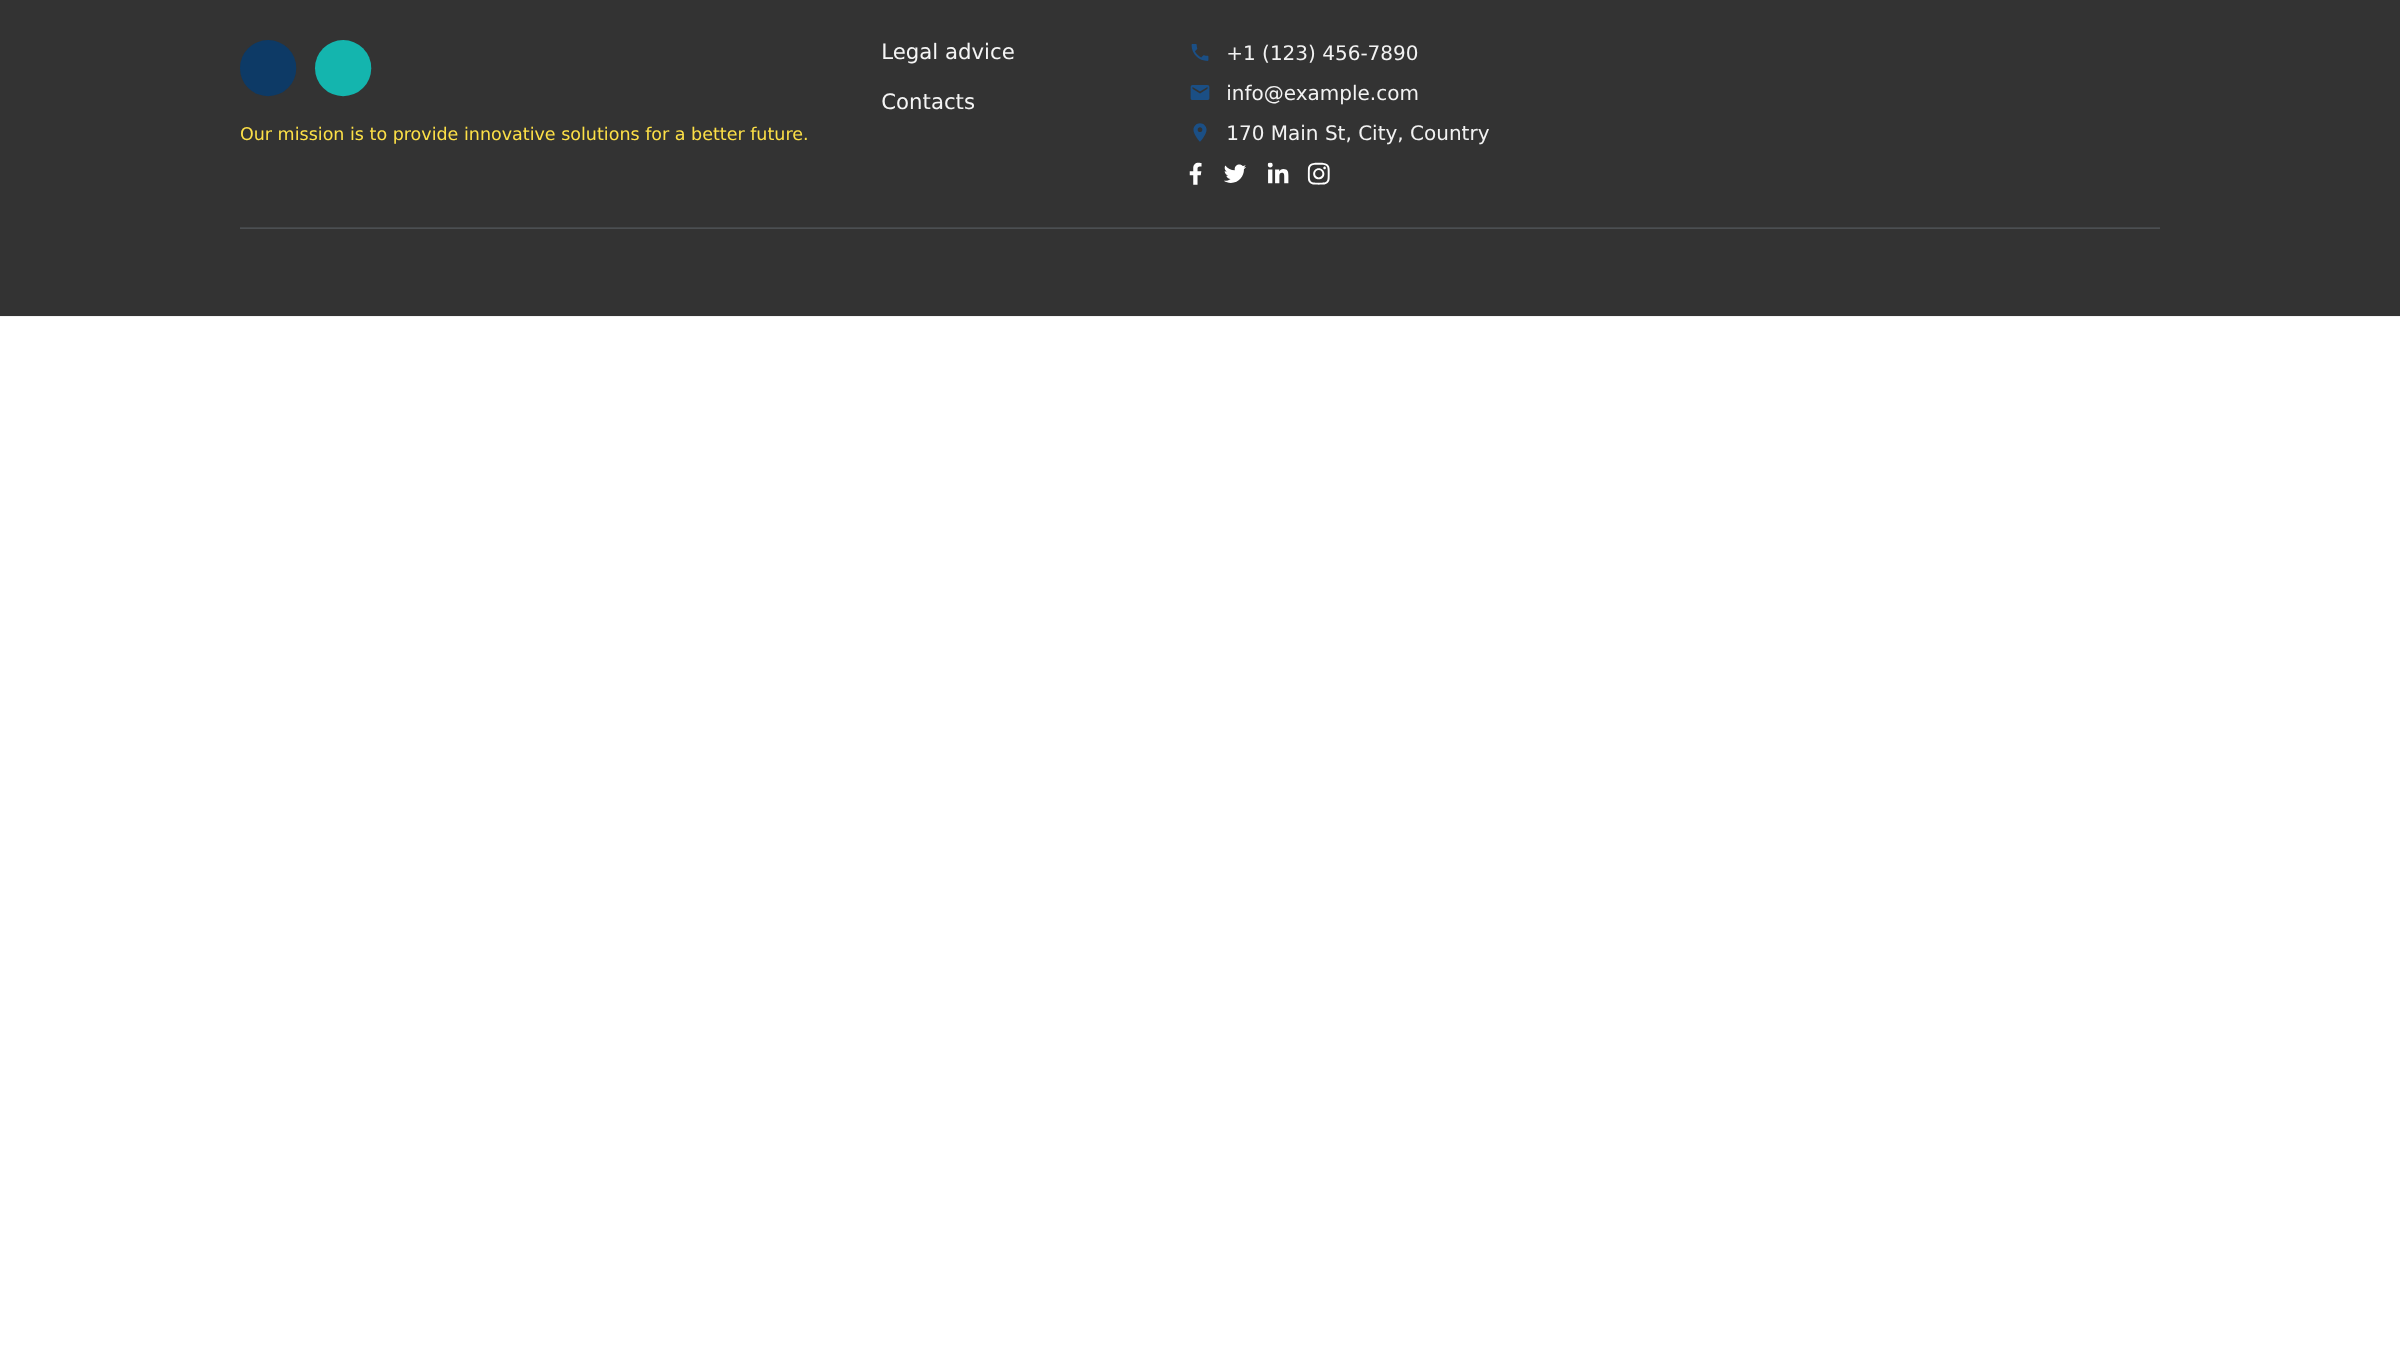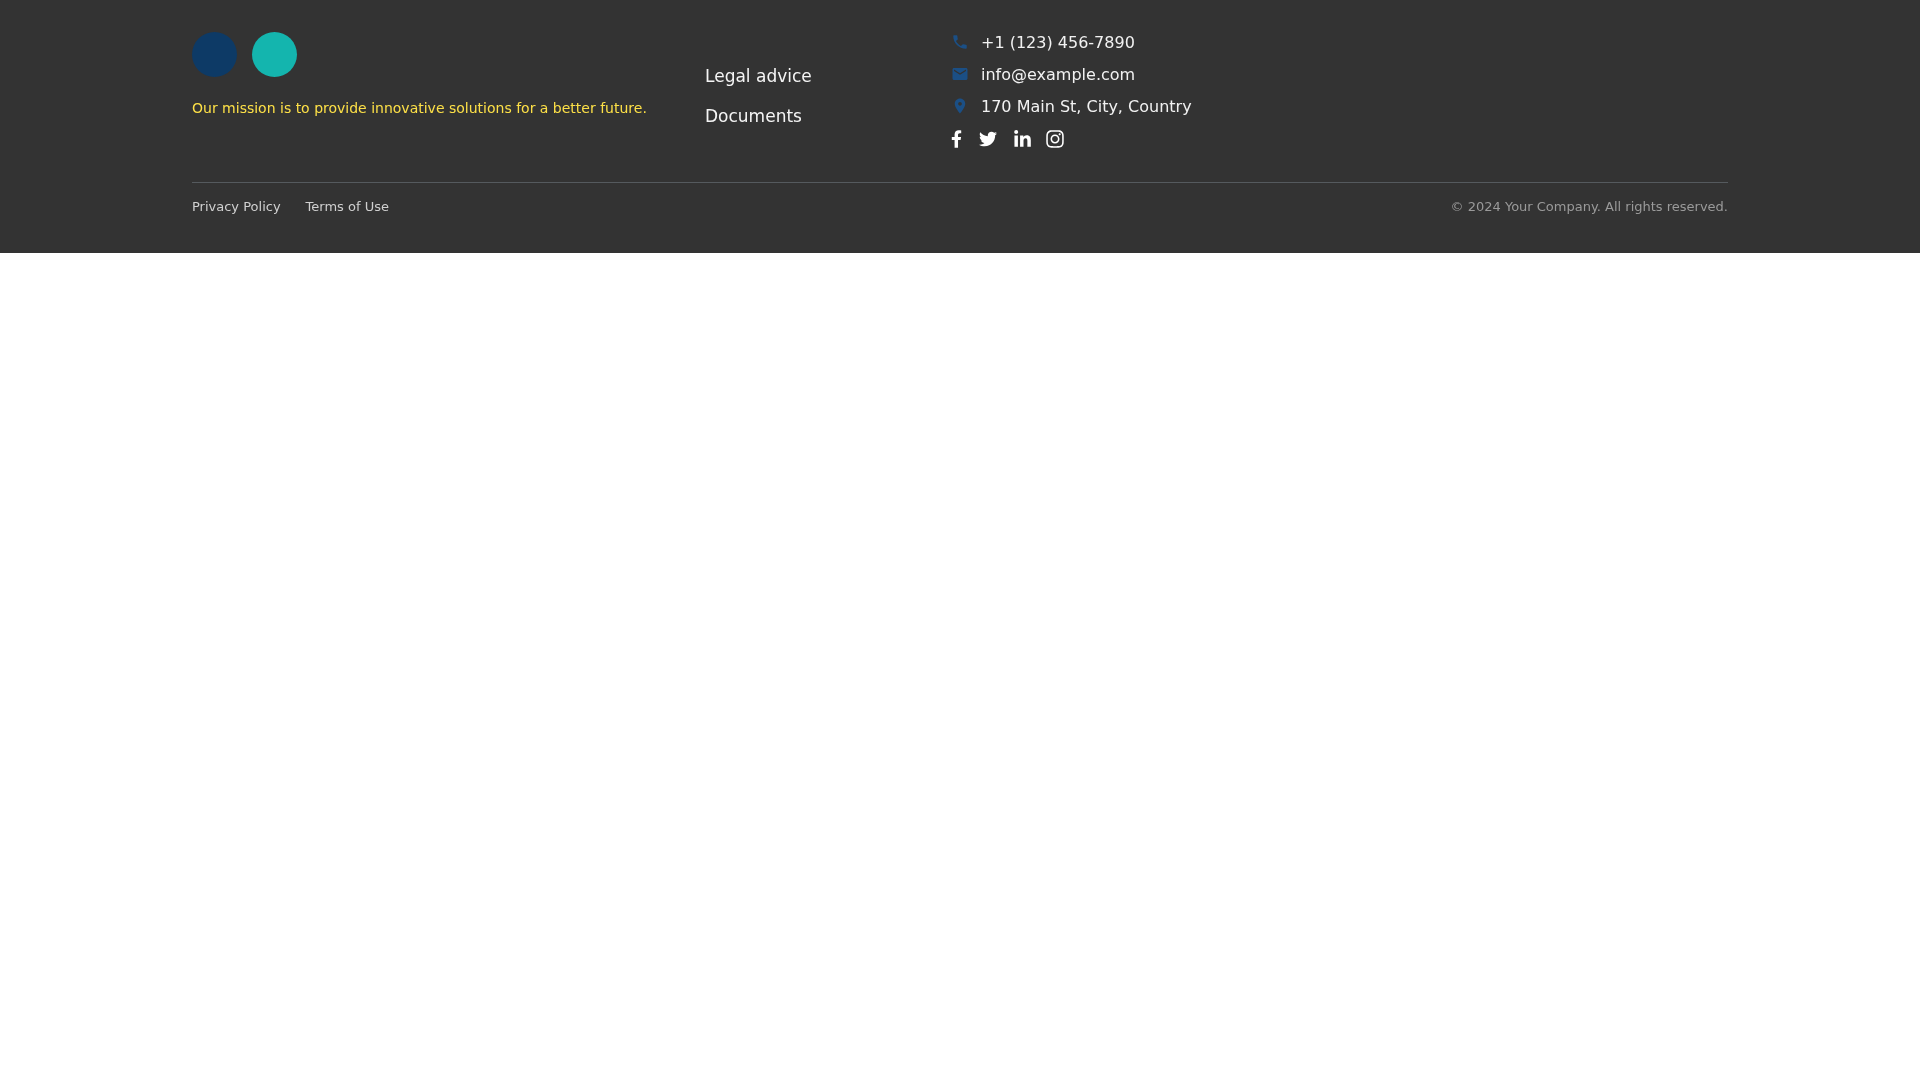--- a/index.html
+++ b/index.html
@@ -33,21 +33,21 @@
   .logo-circle.teal { background: #14b5ae; }
   .mission-text {
     margin-top: 22px;
     font-size: 14px;
     line-height: 1.4;
     color: #fde047;
   }
   
   .nav-col { padding-top: 2px; }
   .nav-col-1 { width: 263px; }
-  .nav-col-2 { width: 246px; margin-top: 34px; }
+  .nav-col-2 { width: 246px; }
   .nav-link {
     display: block;
     font-size: 17px;
     line-height: 17px;
     color: #f5f5f5;
     text-decoration: none;
     margin-bottom: 23px;
     cursor: pointer;
   }
   
@@ -111,21 +111,21 @@
         <div class="logo-row">
           <span class="logo-circle navy"></span>
           <span class="logo-circle teal"></span>
         </div>
         <p class="mission-text">Our mission is to provide innovative solutions for a better future.</p>
       </div>
 
 
       <nav class="nav-col nav-col-2">
         <a class="nav-link">Legal advice</a>
-        <a class="nav-link">Documents</a>
+        <a class="nav-link">Contacts</a>
       </nav>
 
       <div class="contact-block">
 
         <div class="contact-row">
           <span class="contact-icon">
             <svg width="18" height="18" viewBox="0 0 24 24">
                 <path d="M6.62 10.79c1.44 2.83 3.76 5.14 6.59 6.59l2.2-2.2c.27-.27.67-.36 1.02-.24 1.12.37 2.33.57 3.57.57.55 0 1 .45 1 1V20c0 .55-.45 1-1 1-9.39 0-17-7.61-17-17 0-.55.45-1 1-1h3.5c.55 0 1 .45 1 1 0 1.25.2 2.45.57 3.57.11.35.03.74-.25 1.02l-2.2 2.2z"></path>
               </svg>
           </span>
@@ -171,24 +171,17 @@
                 <path d="M224.1 141c-63.6 0-114.9 51.3-114.9 114.9s51.3 114.9 114.9 114.9S339 319.5 339 255.9 287.7 141 224.1 141zm0 189.6c-41.1 0-74.7-33.5-74.7-74.7s33.5-74.7 74.7-74.7 74.7 33.5 74.7 74.7-33.6 74.7-74.7 74.7zm146.4-194.3c0 14.9-12 26.8-26.8 26.8-14.9 0-26.8-12-26.8-26.8s12-26.8 26.8-26.8 26.8 12 26.8 26.8zm76.1 27.2c-1.7-35.9-9.9-67.7-36.2-93.9-26.2-26.2-58-34.4-93.9-36.2-37-2.1-147.9-2.1-184.9 0-35.8 1.7-67.6 9.9-93.9 36.1s-34.4 58-36.2 93.9c-2.1 37-2.1 147.9 0 184.9 1.7 35.9 9.9 67.7 36.2 93.9s58 34.4 93.9 36.2c37 2.1 147.9 2.1 184.9 0 35.9-1.7 67.7-9.9 93.9-36.2 26.2-26.2 34.4-58 36.2-93.9 2.1-37 2.1-147.8 0-184.8zM398.8 388c-7.8 19.6-22.9 34.7-42.6 42.6-29.5 11.7-99.5 9-132.1 9s-102.7 2.6-132.1-9c-19.6-7.8-34.7-22.9-42.6-42.6-11.7-29.5-9-99.5-9-132.1s-2.6-102.7 9-132.1c7.8-19.6 22.9-34.7 42.6-42.6 29.5-11.7 99.5-9 132.1-9s102.7-2.6 132.1 9c19.6 7.8 34.7 22.9 42.6 42.6 11.7 29.5 9 99.5 9 132.1s2.7 102.7-9 132.1z"></path>
               </svg>
           </a>
         </div>
 
       </div>
     </div>
 
     <hr class="footer-divider">
 
-    <div class="footer-bottom">
-      <div class="legal-links">
-        <a class="legal-link">Privacy Policy</a>
-        <a class="legal-link">Terms of Use</a>
-      </div>
-      <div class="copyright-text">© 2024 Your Company. All rights reserved.</div>
-    </div>
 
   </div>
 </footer>
 
 <div class="page-body"></div>
 
 </body></html>

